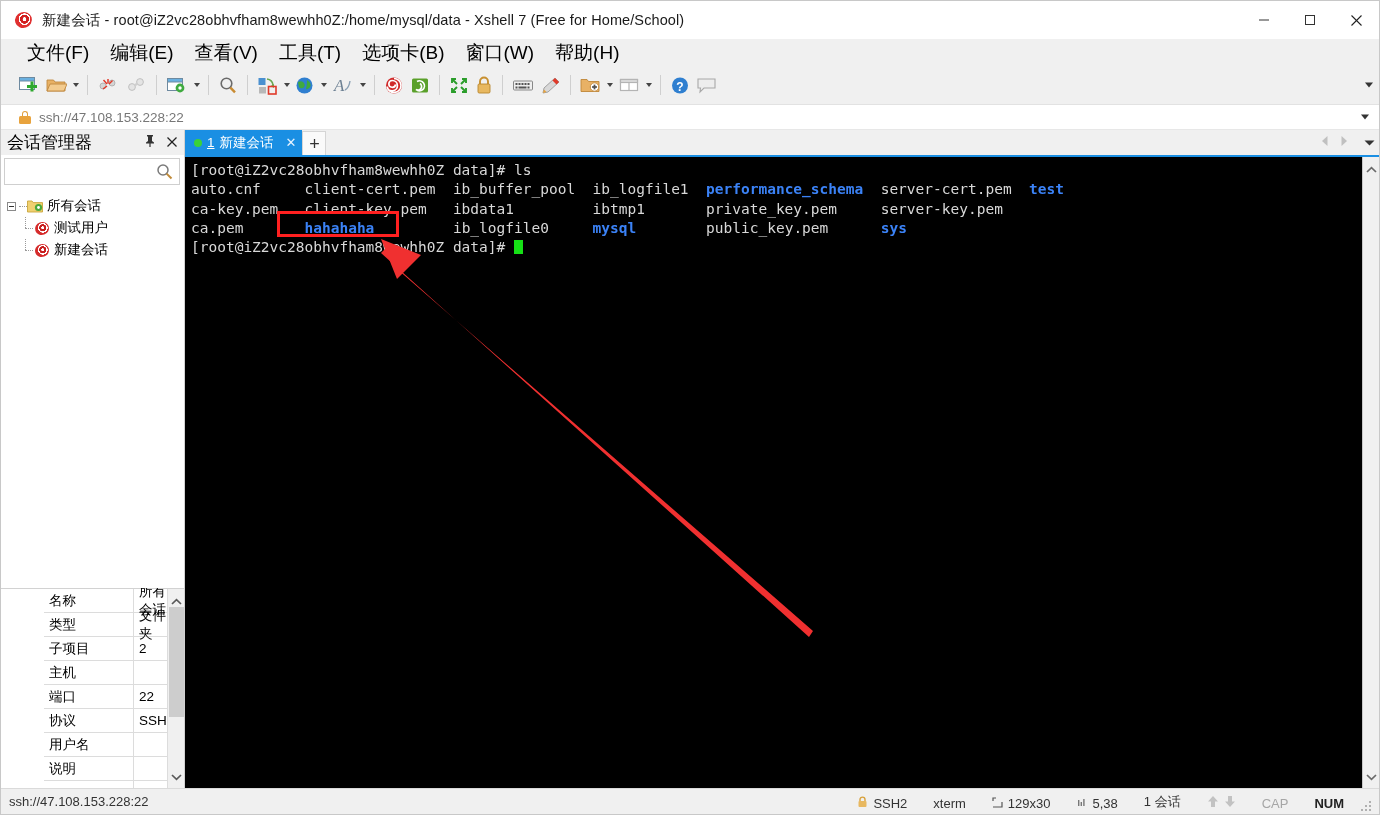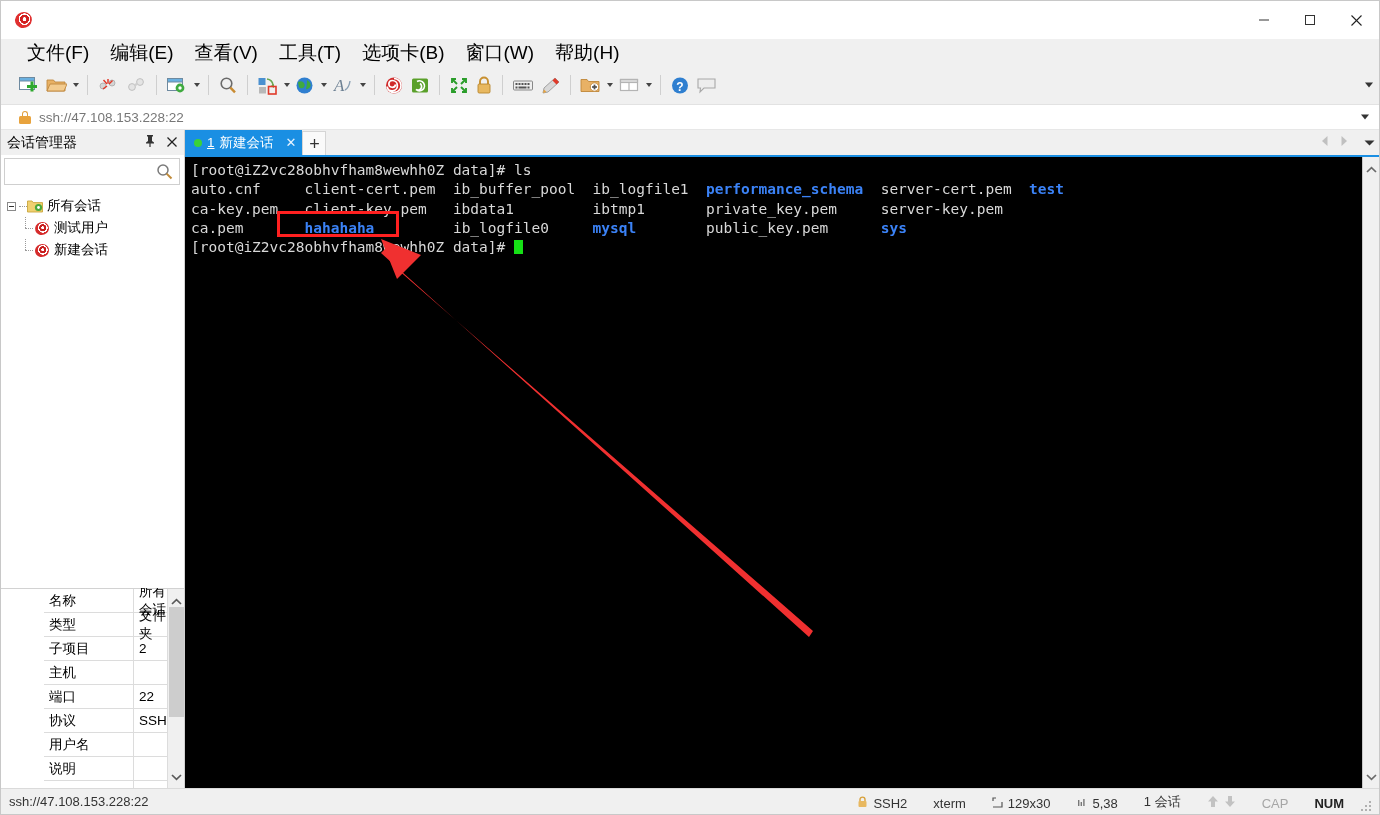--- a/index.html
+++ b/index.html
@@ -134,21 +134,21 @@
     display: flex; flex-direction: column;
     background: #ffffff;
     border-right: 1px solid #d2d2d2;
   }
   .lp-header {
     height: 25px; min-height: 25px;
     background: #f0f0f0;
     display: flex; align-items: center;
     padding-left: 6px; position: relative;
   }
-  .lp-title { font-size: 14px; color: #000; }
+  .lp-title { font-size: 17px; color: #000; }
   .lp-tools { position: absolute; right: 6px; display: flex; align-items: center; gap: 10px; top: 4px;}
   .searchbox {
     height: 27px; min-height: 27px;
     background: #fff;
     border: 1px solid #cfcfcf;
     margin: 3px 4px 2px 3px;
     position: relative;
   }
   .search-glass { position: absolute; right: 6px; top: 4px; }
   .tree {
@@ -290,20 +290,21 @@
 </style>
 </head>
 <body>
 
 <div class="app">
 
   <div class="titlebar">
     <div class="title-icon">
       <div class="spiral"></div>
     </div>
+    <div class="title-text">新建会话 - root@iZ2vc28obhvfham8wewhh0Z:/home/mysql/data - Xshell 7 (Free for Home/School)</div>
     <div class="wincontrols">
       <div class="wc">
         <svg width="12" height="12" viewBox="0 0 12 12">
             <line x1="1" y1="6" x2="11" y2="6" stroke="#333" stroke-width="1"></line>
           </svg>
       </div>
       <div class="wc">
         <svg width="12" height="12" viewBox="0 0 12 12">
             <rect x="1.5" y="1.5" width="9" height="9" fill="none" stroke="#333" stroke-width="1"></rect>
           </svg>

